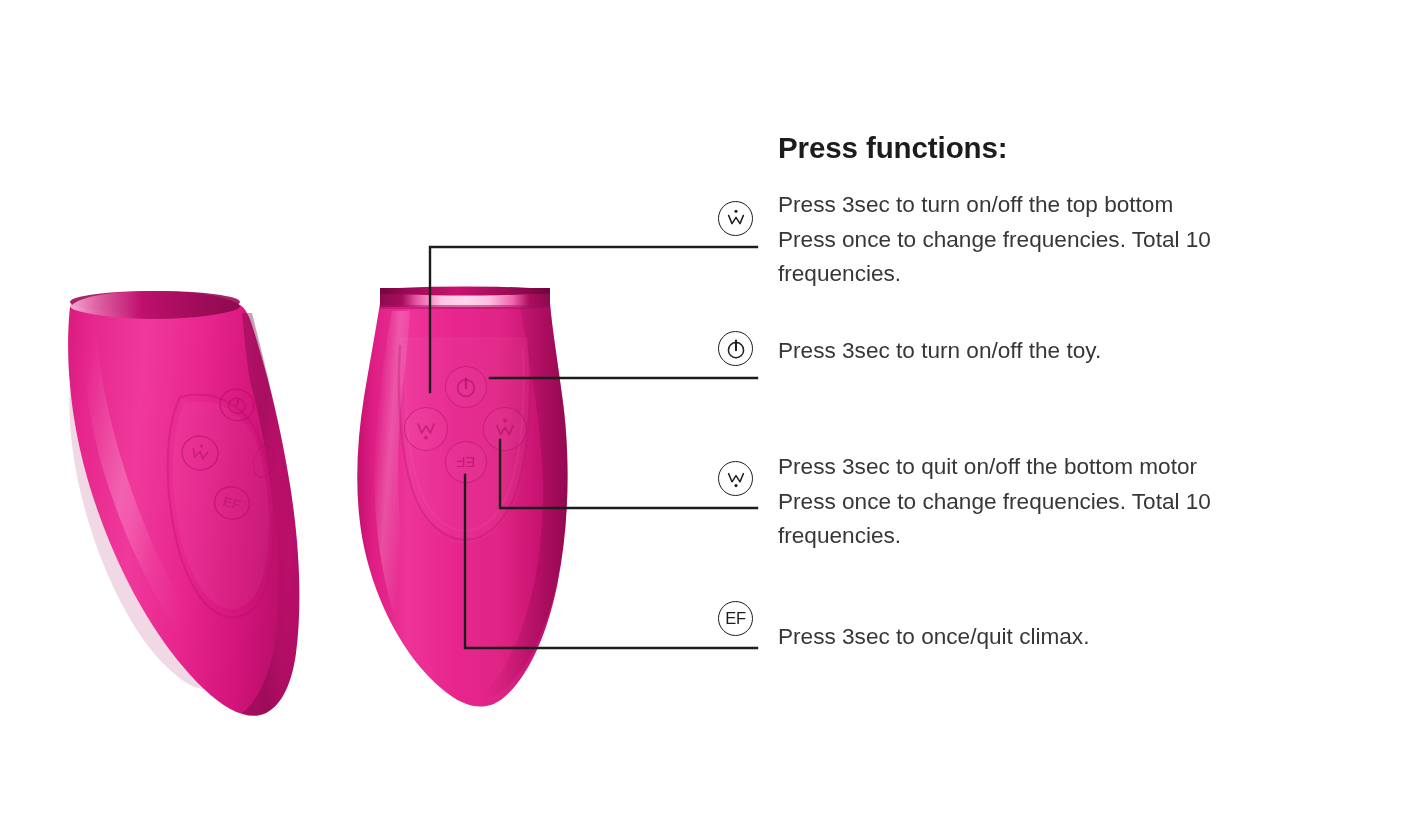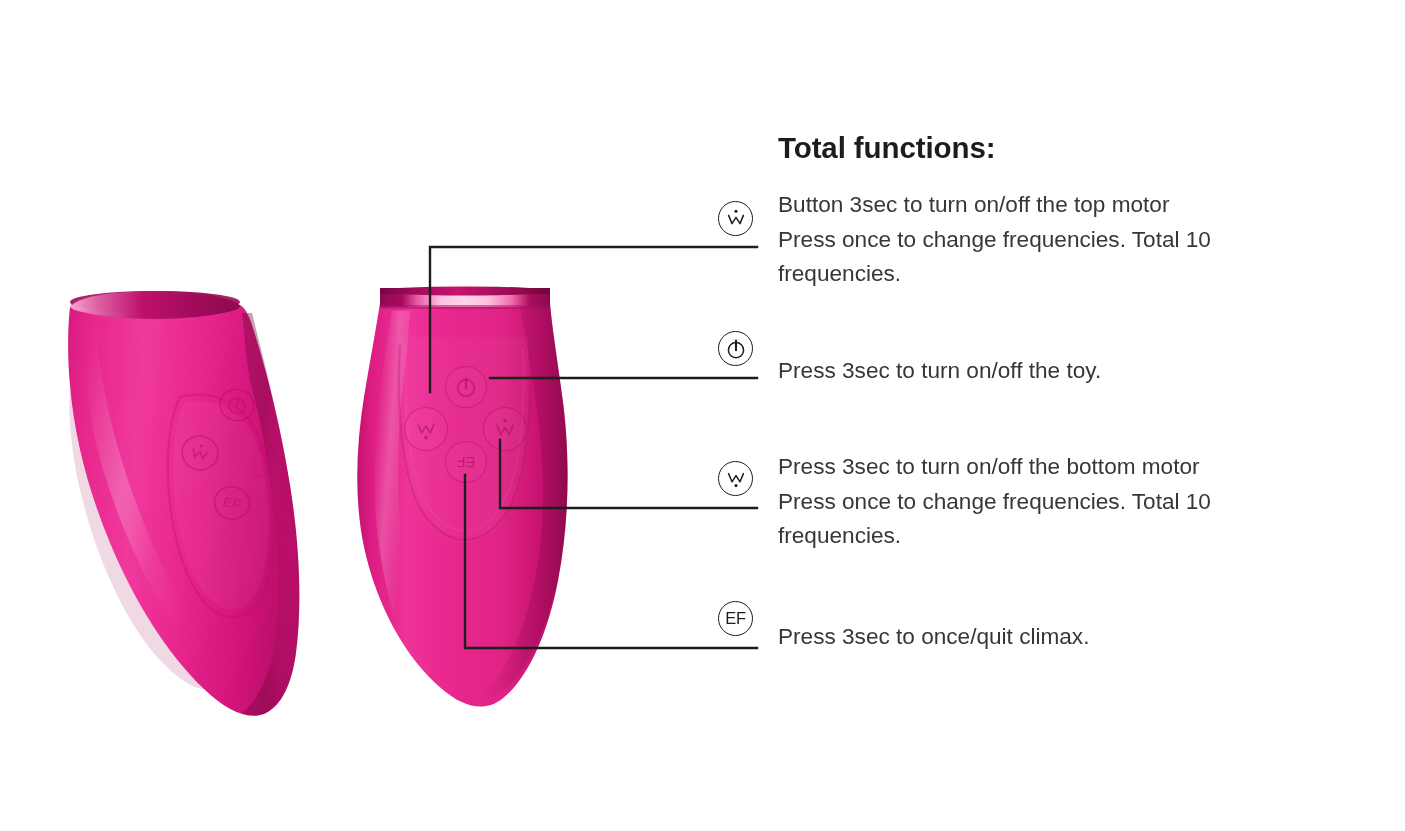--- a/index.html
+++ b/index.html
@@ -360,57 +360,57 @@
       <path d="M 490,378 L 757,378"></path>
 
       <path d="M 500,440 L 500,508 L 757,508"></path>
 
       <path d="M 465,475 L 465,648 L 757,648"></path>
     </g>
   </svg>
 
   <div class="panel">
 
-    <div class="panel-title">Total functions:</div>
+    <div class="panel-title">Press functions:</div>
 
     <div class="entry">
       <div class="badge" style="left:18px; top:201px;">
         <svg width="24" height="24" viewBox="0 0 24 24" aria-hidden="true">
           <circle cx="12" cy="4.2" r="1.55" fill="#1d1d1d"></circle>
           <path d="M 4.6,8.4 L 8.0,16.6 L 12,10.4 L 16,16.6 L 19.4,8.4" fill="none" stroke="#1d1d1d" stroke-width="1.5" stroke-linecap="round" stroke-linejoin="round"></path>
         </svg>
       </div>
       <div class="entry-text" style="top:188px;">
-        <span class="ln">Button 3sec to turn on/off the top motor</span>
+        <span class="ln">Press 3sec to turn on/off the top bottom</span>
         <span class="ln">Press once to change frequencies. Total 10</span>
         <span class="ln">frequencies.</span>
       </div>
     </div>
 
     <div class="entry">
       <div class="badge" style="left:18px; top:331px;">
         <svg width="24" height="24" viewBox="0 0 24 24" aria-hidden="true">
           <circle cx="12" cy="13.2" r="7.6" fill="none" stroke="#1d1d1d" stroke-width="1.5"></circle>
           <line x1="12" y1="3.6" x2="12" y2="13.2" stroke="#1d1d1d" stroke-width="2.1" stroke-linecap="round"></line>
         </svg>
       </div>
-      <div class="entry-text" style="top:354px;text-align:center;">
+      <div class="entry-text" style="top:334px;text-align:center;">
         <span class="ln">Press 3sec to turn on/off the toy.</span>
       </div>
     </div>
 
     <div class="entry">
       <div class="badge" style="left:18px; top:461px;">
         <svg width="24" height="24" viewBox="0 0 24 24" aria-hidden="true">
           <path d="M 4.6,6.6 L 8.0,14.8 L 12,8.6 L 16,14.8 L 19.4,6.6" fill="none" stroke="#1d1d1d" stroke-width="1.5" stroke-linecap="round" stroke-linejoin="round"></path>
           <circle cx="12" cy="18.6" r="1.55" fill="#1d1d1d"></circle>
         </svg>
       </div>
       <div class="entry-text" style="top:450px;">
-        <span class="ln">Press 3sec to turn on/off the bottom motor</span>
+        <span class="ln">Press 3sec to quit on/off the bottom motor</span>
         <span class="ln">Press once to change frequencies. Total 10</span>
         <span class="ln">frequencies.</span>
       </div>
     </div>
 
     <div class="entry">
       <div class="badge" style="left:18px; top:601px;">
         <span class="badge-ef">EF</span>
       </div>
       <div class="entry-text" style="top:620px;">

